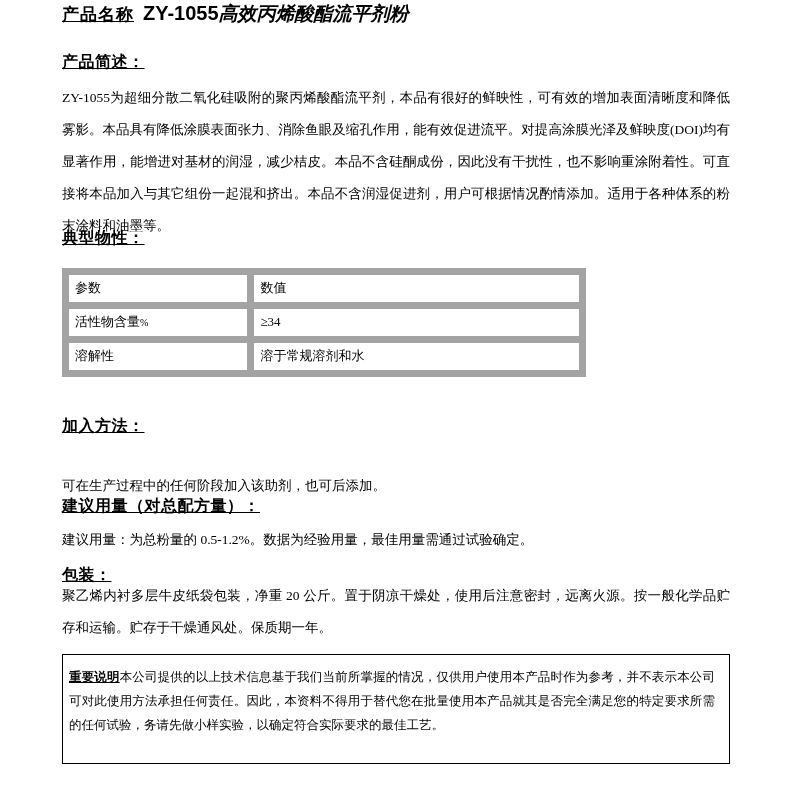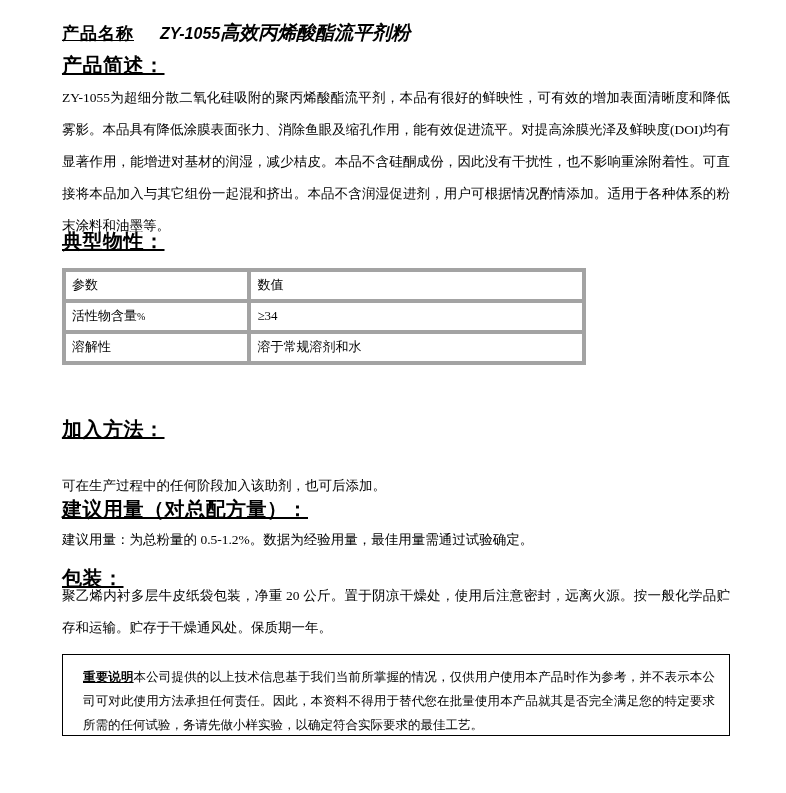--- a/index.html
+++ b/index.html
@@ -20,47 +20,46 @@
     width: 786px;
     height: 793px;
     padding: 0;
     box-sizing: border-box;
   }
 
   
   .title-row {
     position: absolute;
     left: 62px;
-    top: 20px;
+    top: 1px;
     display: flex;
     align-items: baseline;
-    gap: 26px;
+    gap: 9px;
   }
   .title-label {
     font-size: 17px;
     font-weight: bold;
     text-decoration: underline;
     letter-spacing: 1px;
   }
   .product-code {
-    font-size: 16px;
+    font-size: 20px;
     font-weight: bold;
     font-family: "Liberation Sans", sans-serif;
-    font-style: italic;
   }
   .product-name {
     font-size: 19px;
     font-weight: bold;
     font-style: italic;
   }
 
   
   .sec-head {
     position: absolute;
-    font-size: 20px;
+    font-size: 16px;
     font-weight: bold;
     text-decoration: underline;
     letter-spacing: 0.5px;
   }
   .body-text {
     position: absolute;
     font-size: 13.5px;
     line-height: 32px;
     text-align: justify;
   }
@@ -73,21 +72,21 @@
   #props-head { left: 62px; top: 228px; }
   .prop-table {
     position: absolute;
     left: 62px;
     top: 268px;
     width: 524px;
     border-collapse: collapse;
     font-size: 13px;
   }
   .prop-table td {
-    border: 4px solid #a3a3a3;
+    border: 7px solid #a3a3a3;
     padding: 3px 6px 4px 6px;
     height: 20px;
     vertical-align: middle;
   }
   .prop-table td.c1 { width: 180px; }
   .prop-table td.c2 { width: 340px; }
   .prop-table tr.head td { font-weight: normal; }
   .sub { font-size: 10px; vertical-align: baseline; }
 
   
@@ -101,24 +100,24 @@
   
   #pack-head { left: 62px; top: 565px; }
   #pack-body { left: 62px; top: 580px; width: 668px; }
 
   
   .notice {
     position: absolute;
     left: 62px;
     top: 654px;
     width: 668px;
-    height: 82px;
+    height: 110px;
     border: 1px solid #000000;
     box-sizing: border-box;
-    padding: 10px 14px 10px 20px;
+    padding: 10px 14px 10px 6px;
   }
   .notice-inner {
     font-size: 12.5px;
     line-height: 24px;
     text-align: justify;
   }
   .notice-label {
     font-weight: bold;
     text-decoration: underline;
   }

